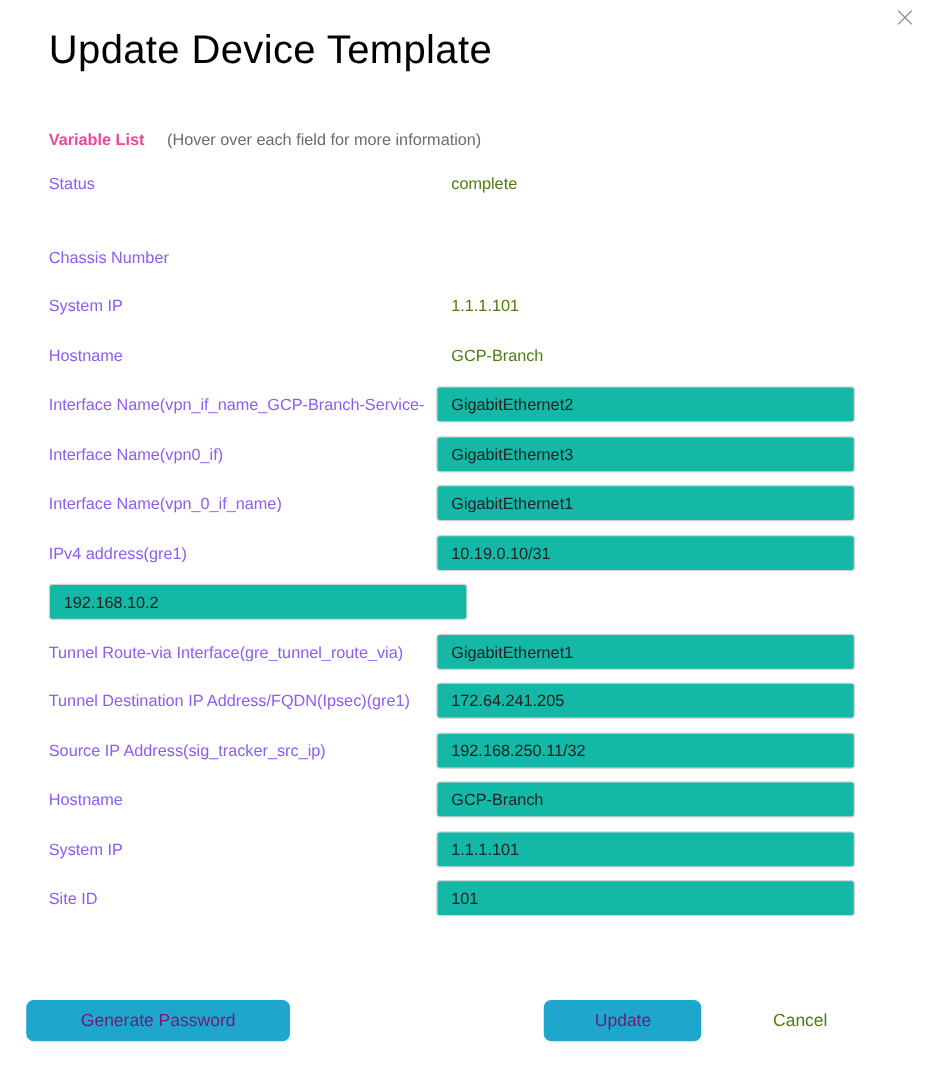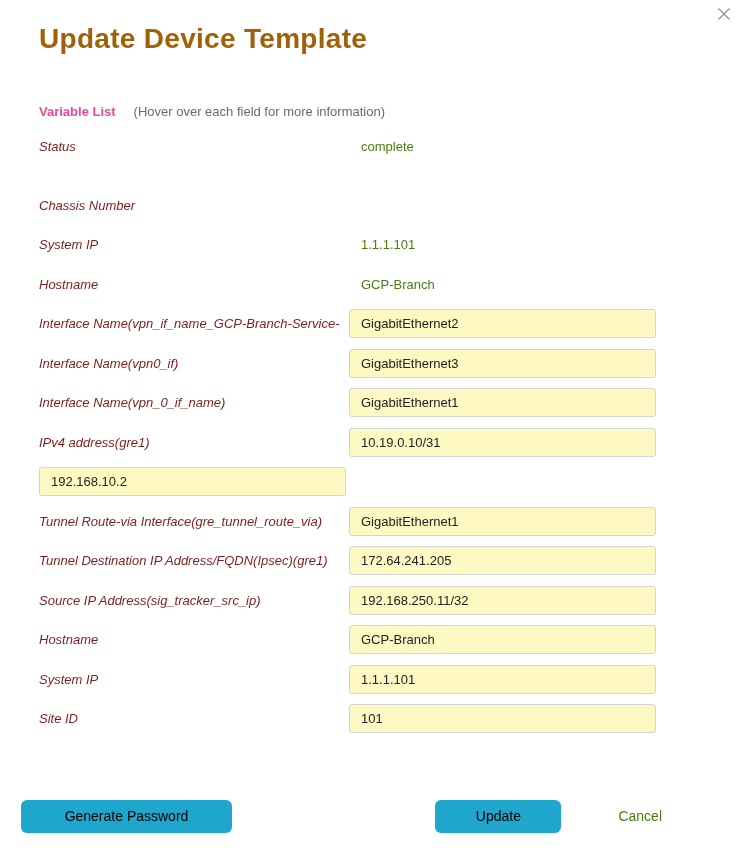--- a/index.html
+++ b/index.html
@@ -11,49 +11,49 @@
     position: relative;
     overflow: hidden;
   }
   .modal { padding-top: 22px; }
   .close-btn {
     position: absolute; top: 6px; right: 21px;
     width: 15px; height: 15px; cursor: pointer;
     display: flex; align-items: center; justify-content: center;
   }
   .modal-title {
-    margin: 0 39px; font-size: 28px; line-height: 34px;
-    font-weight: 700; color: #a16207; letter-spacing: 0.3px;
+    margin: 0 39px; font-size: 32px; line-height: 34px;
+    font-weight: 400; color: #000000; letter-spacing: 0.3px;
   }
   .varlist {
     margin: 47px 39px 0; font-size: 13px; line-height: 17px; color: #6b6b6b;
   }
   .varlist .section-title { font-weight: bold; color: #ec4899; margin-right: 18px; }
   .rows { margin-top: 7px; padding: 0 39px; }
   .row { display: flex; align-items: center; height: 39.5px; }
   .row.gap-before { margin-top: 19px; }
   .var-label {
     width: 310px; flex: none;
-    font-size: 13px; color: #7f1d1d;
-    white-space: nowrap; overflow: hidden; font-style: italic;
+    font-size: 13px; color: #8b5cf6;
+    white-space: nowrap; overflow: hidden;
   }
   .var-value-static { padding-left: 12px; font-size: 13px; color: #4d7c0f; }
   .var-input {
-    width: 307px; height: 29px; box-sizing: border-box;
+    width: 335px; height: 29px; box-sizing: border-box;
     border: 1px solid #d4d4d4; border-radius: 3px;
     padding: 0 11px; font-size: 13px; color: #222;
-    font-family: inherit; background: #fef9c3; outline: none;
+    font-family: inherit; background: #14b8a6; outline: none;
   }
   .footer {
     display: flex; align-items: center;
     margin-top: 61px; padding-left: 21px; padding-right: 90px;
   }
   .btn {
     height: 33px; border: none; border-radius: 6px;
-    color: #000000; font-size: 14px; font-family: inherit; cursor: pointer;
+    color: #701a75; font-size: 14px; font-family: inherit; cursor: pointer;
   }
   .btn-generate { width: 211px; }
   .btn-update { width: 126px; margin-left: auto; }
   .cancel-link { margin-left: 57px; font-size: 14px; cursor: pointer; }
 </style>
 </head>
 <body>
 
 <div class="modal">
 

